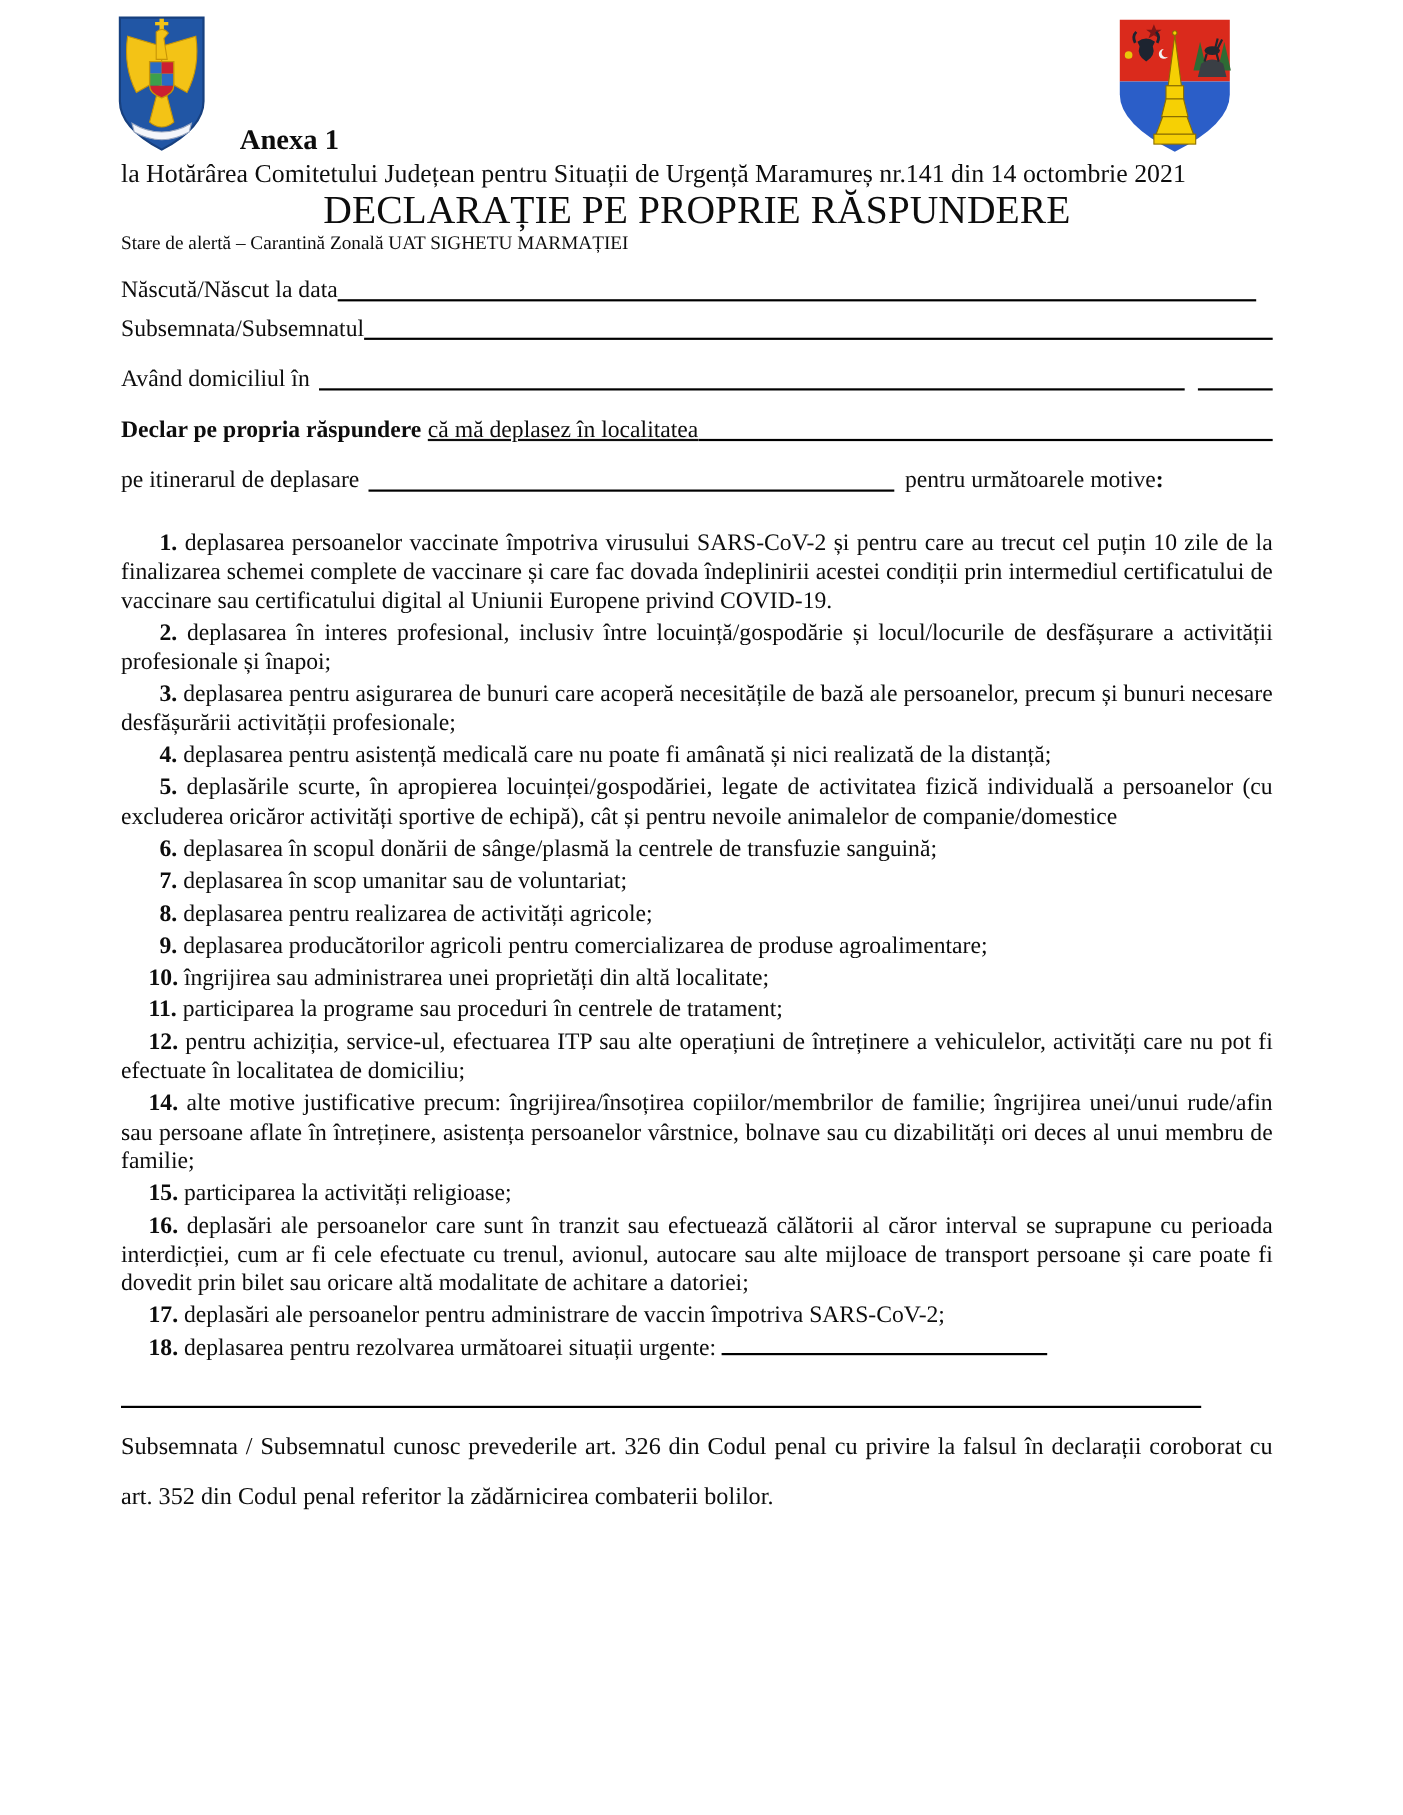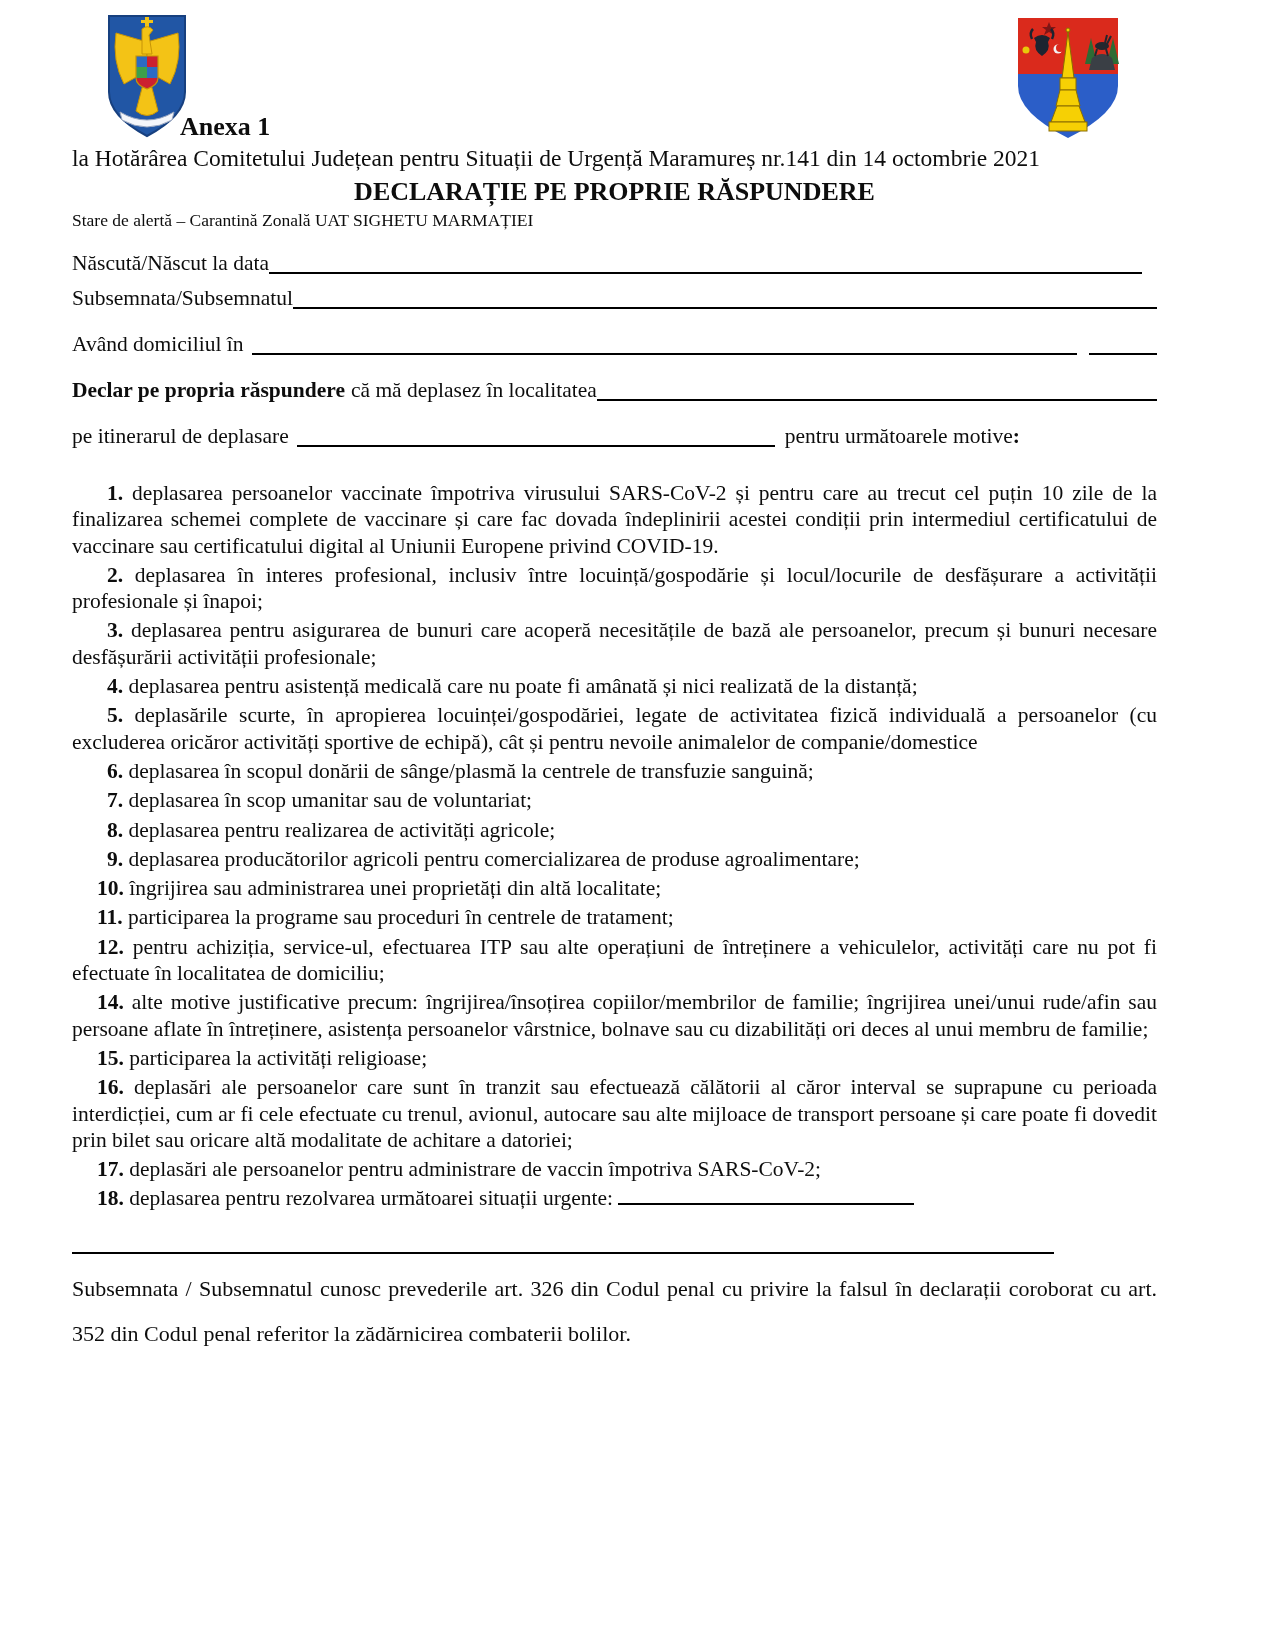--- a/index.html
+++ b/index.html
@@ -4,43 +4,43 @@
 <style>
   html,body { margin:0; padding:0; background:#ffffff; }
   .page {
     position:relative;
     width:1275px; height:1650px;
     background:#ffffff;
     font-family:"Liberation Serif", serif;
     color:#0d0d0d;
     overflow:hidden;
   }
-  .content { padding:112px 118px 0 72px; }
+  .content { padding:112px 118px 0 110px; }
 
   
   .emblem-left  { position:absolute; left:107px; top:14px;  width:80px;  height:124px; }
   .emblem-right { position:absolute; left:1012px; top:12px; width:112px; height:132px; }
 
   
   .anexa   { font-weight:bold; font-size:26px; line-height:30px; margin:0 0 0 108px; }
   .issuer  { font-size:23.5px; line-height:28px; margin:2px 0 0; white-space:nowrap; }
-  .title   { font-weight:bold; font-size:26px; line-height:33px; text-align:center; margin:3px 0 0; }
+  .title   { font-weight:normal; font-size:36px; line-height:33px; text-align:center; margin:3px 0 0; }
   .subtitle{ font-size:17.5px; line-height:21px; text-align:left; margin:2px 0 0; }
 
   
   .frow { display:flex; align-items:flex-end; font-size:21.5px; line-height:27px; margin-top:19px; }
   .frow.first { margin-top:8px; }
   .frow .lbl { white-space:nowrap; }
   .bl { flex:1 1 auto; border-bottom:2px solid #000; margin-bottom:3px; }
   .bl.gap-l { margin-left:8px; }
   .bl.short { flex:0 0 68px; margin-left:12px; }
   .bl.fixed { flex:0 0 478px; margin-left:8px; margin-right:10px; }
   .bl.end15 { margin-right:15px; }
   b.lead { white-space:nowrap; }
-  .after-bold { margin-left:6px; white-space:nowrap; }
+  .after-bold { margin-left:6px; white-space:nowrap;text-decoration:underline; }
 
   
   .reasons { margin-top:30px; }
   .reasons p.item {
     font-size:21.5px; line-height:26.3px;
     text-align:justify; margin:0 0 3px;
   }
   .reasons p.ind1 { text-indent:35px; }
   .reasons p.ind2 { text-indent:25px; }
   .inline-blank {

